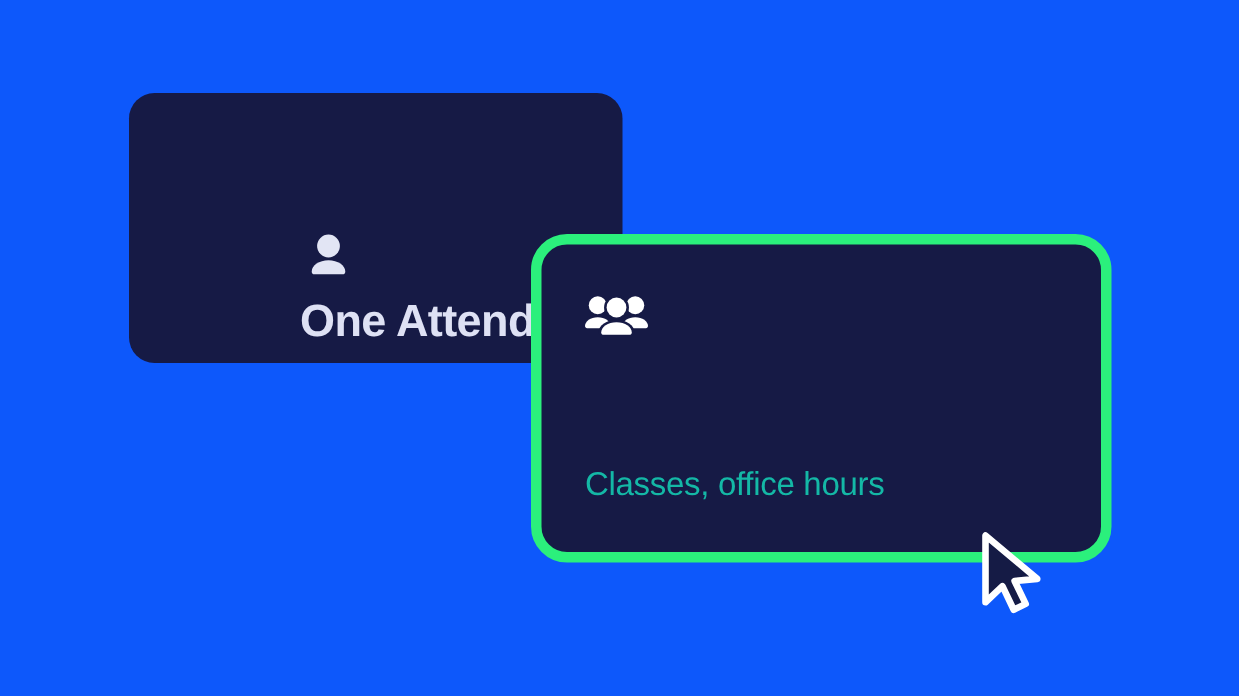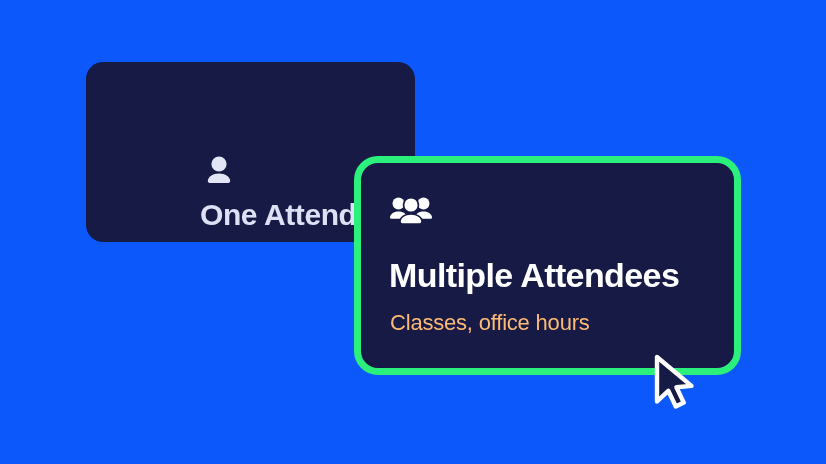--- a/index.html
+++ b/index.html
@@ -85,21 +85,21 @@
     letter-spacing: -0.6px;
     color: #ffffff;
     white-space: nowrap;
   }
   #card-multi-sub {
     position: absolute;
     left: 29px;
     top: 147px;
     font-size: 22px;
     letter-spacing: -0.2px;
-    color: #fdba74;
+    color: #14b8a6;
     white-space: nowrap;
   }
 
   
   #cursor {
     position: absolute;
     left: 648px;
     top: 352px;
     width: 58px;
     height: 62px;
@@ -138,21 +138,20 @@
         <circle cx="33.5" cy="9.5" r="6.0" fill="#ffffff"></circle>
         <path d="M33.5 17.5c-4.8 0-8.5 2.7-8.5 5.9 0 0.8 0.6 1.4 1.4 1.4h14.2c0.8 0 1.4-0.6 1.4-1.4 0-3.2-3.7-5.9-8.5-5.9z" fill="#ffffff"></path>
 
         <circle cx="21" cy="11" r="8.3" fill="#161a45"></circle>
         <circle cx="21" cy="11" r="6.6" fill="#ffffff"></circle>
         <path d="M21 19.2c-6.6 0-11.9 3.9-11.9 8.1 0 1.5 0.5 2.2 1.9 2.2h20.0c1.4 0 1.9-0.7 1.9-2.2 0-4.2-5.3-8.1-11.9-8.1z" fill="#161a45"></path>
         <path d="M21 20.8c-5.7 0-10.2 3.2-10.2 6.8 0 0.9 0.7 1.6 1.6 1.6h17.2c0.9 0 1.6-0.7 1.6-1.6 0-3.6-4.5-6.8-10.2-6.8z" fill="#ffffff"></path>
       </svg>
     </span>
 
-    <span id="card-multi-title">Multiple Attendees</span>
 
     <span id="card-multi-sub">Classes, office hours</span>
   </div>
 
   <div id="cursor">
     <svg width="58" height="62" viewBox="0 0 58 62" aria-hidden="true">
       <path d="M9 5 L9 49.5 L20.3 38.8 L27.8 54.5 L35.8 50.6 L28.4 35.3 L43.5 33.9 Z" fill="#151b45" stroke="#ffffff" stroke-width="4.4" stroke-linejoin="round"></path>
     </svg>
   </div>
 

